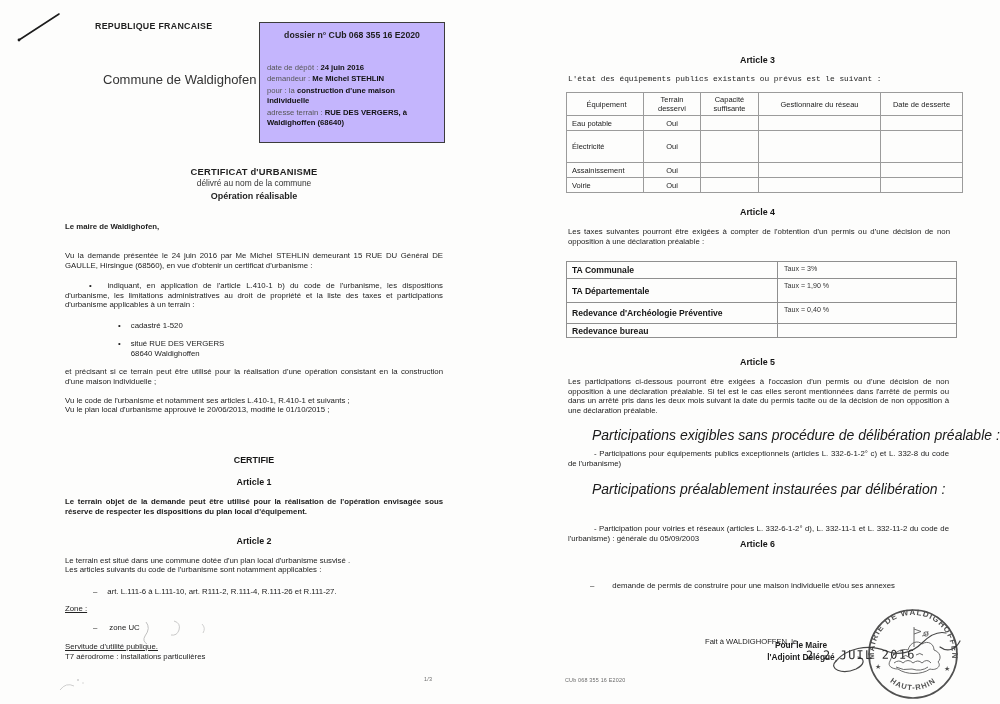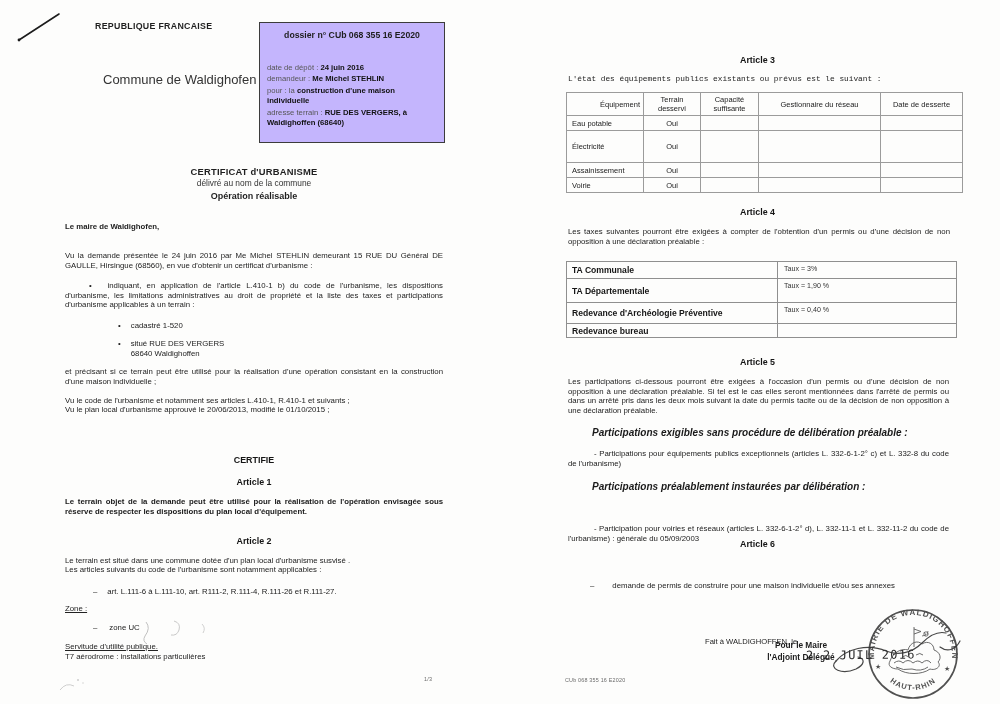--- a/index.html
+++ b/index.html
@@ -35,30 +35,30 @@
   .li-row .marker { flex:0 0 auto; margin-right:10px; }
 
   
   table { border-collapse:collapse; table-layout:fixed; width:100%; }
   .equip-table td, .equip-table th {
     border:1px solid #9b9b9b; font-size:7.5px; font-weight:normal;
     color:#222; padding:1px 3px; vertical-align:middle;
   }
   .equip-table { border:1.2px solid #777; }
   .equip-table th { text-align:center; line-height:9px; }
-  .equip-table th:first-child { text-align:right; padding-left:6px; }
+  .equip-table th:first-child { text-align:center; padding-left:6px; }
   .equip-table .c-name { text-align:left; padding-left:5px; }
   .equip-table .c-oui  { text-align:center; }
 
   .tax-table { border:1.2px solid #777; }
   .tax-table td { border:1px solid #8f8f8f; }
   .tax-table .t-label { font-size:8.6px; font-weight:bold; color:#161616; padding-left:5px; vertical-align:middle; }
   .tax-table .t-value { font-size:7.1px; color:#333; padding:3px 0 0 6px; vertical-align:top; }
 
-  .subhead { font-size:10px; font-weight:bold; font-style:italic; color:#1a1a1a;text-align:right; }
+  .subhead { font-size:14px; font-weight:normal; font-style:italic; color:#1a1a1a;text-align:right; }
 
   .fait-row { display:flex; align-items:center; gap:9px; }
   .fait-label { font-size:7.6px; color:#222; }
   .date-stamp {
     font-family:"DejaVu Sans Mono", monospace; font-size:12px; font-weight:normal;
     letter-spacing:1.2px; color:#2b2b2b; transform:rotate(-.5deg);margin-top:28px;
   }
   .sig-block { text-align:center; font-size:8.3px; font-weight:bold; line-height:11.5px; color:#1c1c1c; }
 
   svg { display:block; }

